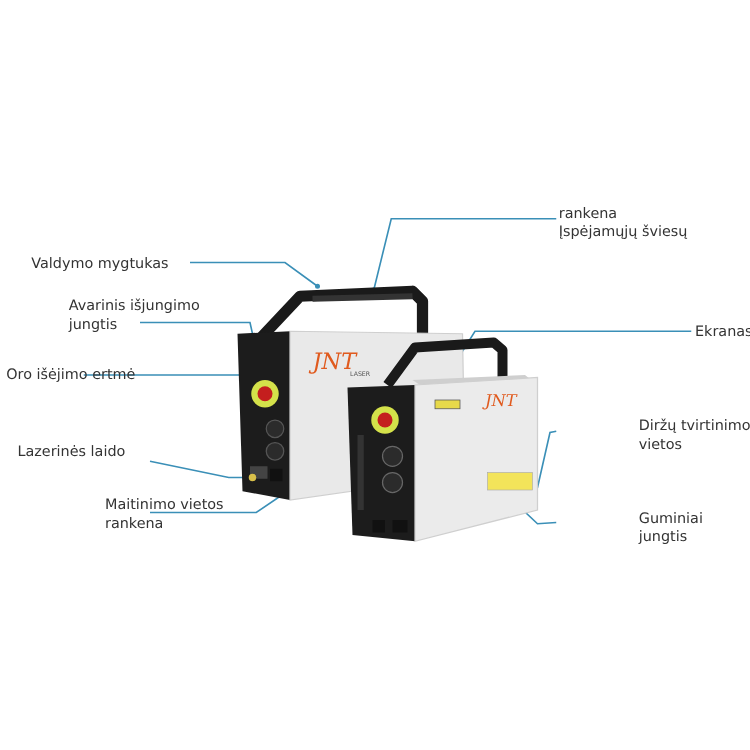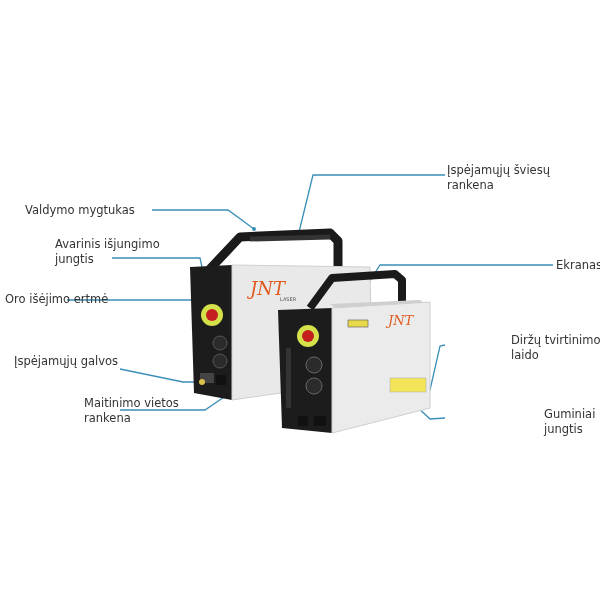--- a/index.html
+++ b/index.html
@@ -99,36 +99,36 @@
 <div class="label" style="left:25px;top:203px">Valdymo mygtukas</div>
 
 <div class="label" style="left:55px;top:237px">
   <div>Avarinis išjungimo</div>
   <div>jungtis</div>
 </div>
 
 <div class="label" style="left:5px;top:292px">Oro išėjimo ertmė</div>
 
 <div class="label" style="left:14px;top:354px">
-  <div>Įspėjamųjų galvos</div>
+  <div>Lazerinės laido</div>
 </div>
 
 <div class="label" style="left:84px;top:396px">
   <div>Maitinimo vietos</div>
   <div>rankena</div>
 </div>
 
 <div class="label" style="left:447px;top:163px">
+  <div>rankena</div>
   <div>Įspėjamųjų šviesų</div>
-  <div>rankena</div>
 </div>
 
 <div class="label" style="left:556px;top:258px">Ekranas</div>
 
 <div class="label" style="left:511px;top:333px">
   <div>Diržų tvirtinimo</div>
-  <div>laido</div>
+  <div>vietos</div>
 </div>
 
-<div class="label" style="left:544px;top:407px">
+<div class="label" style="left:511px;top:407px">
   <div>Guminiai</div>
   <div>jungtis</div>
 </div>
 
 </body></html>

